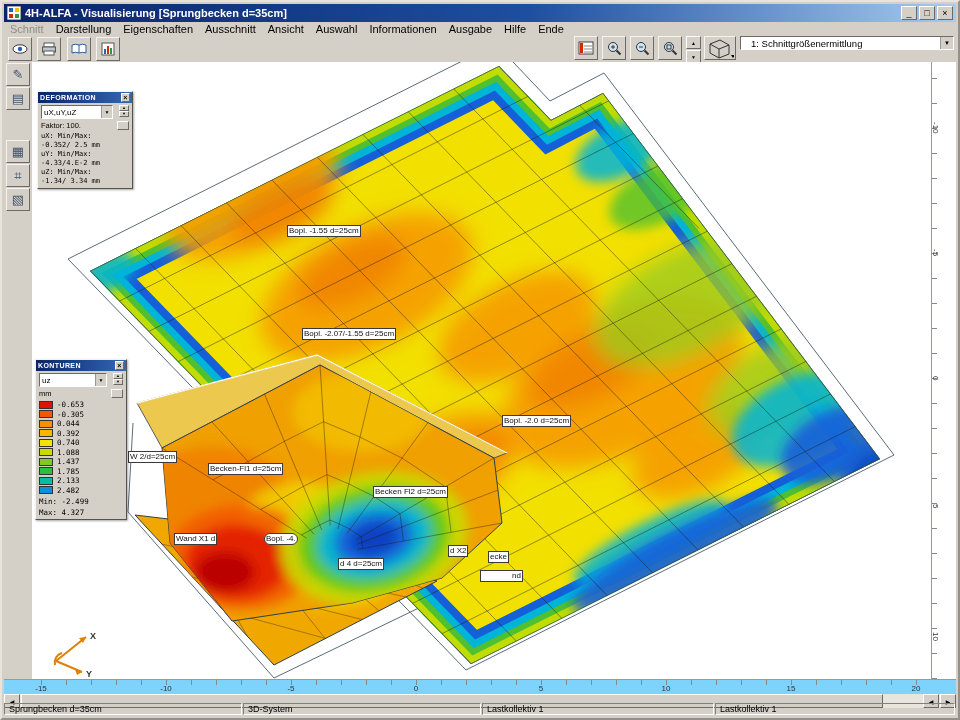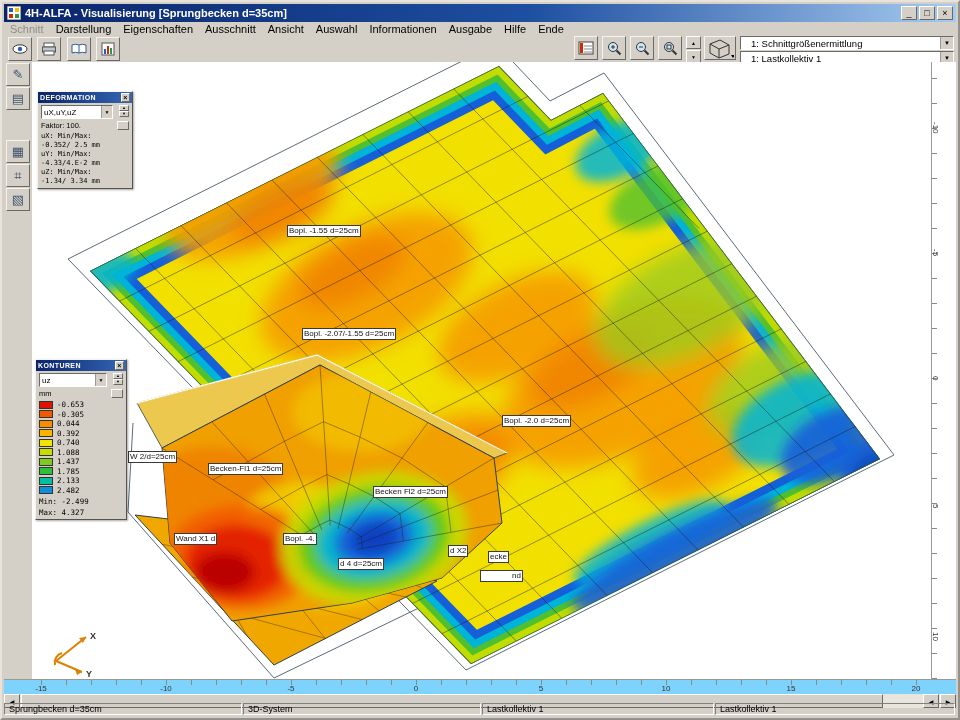--- a/index.html
+++ b/index.html
@@ -191,24 +191,20 @@
         </span>
       <span class="tbtn" style="width:32px;">
         <svg width="28" height="22">
           <path d="M4 7 L14 3 L23 8 L13 12 Z M4 7 L4 16 L13 21 L13 12 M13 21 L23 17 L23 8" fill="none" stroke="#333"></path>
           <path d="M25 18 l4 0 l-2 3 z" fill="#000"></path>
         </svg>
       </span>
       <span class="tb-combos">
         <span class="tb-combo">
           <span>1: Schnittgrößenermittlung</span>
-          <span class="dd">▼</span>
-        </span>
-        <span class="tb-combo">
-          <span>1: Lastkollektiv 1</span>
           <span class="dd">▼</span>
         </span>
       </span>
     </span>
   </div>
 
   <div class="main">
     <div class="left-tools">
       <div class="ltbtn">
           <span class="icon-glyph">✎</span>
@@ -359,21 +355,21 @@
 
       
       <div id="model-labels">
           <div class="mlabel" style="left: 255px; top: 163px;">Bopl. -1.55 d=25cm</div>
           <div class="mlabel" style="left: 270px; top: 266px;">Bopl. -2.07/-1.55 d=25cm</div>
           <div class="mlabel" style="left: 470px; top: 353px;">Bopl. -2.0 d=25cm</div>
           <div class="mlabel" style="left: 96px; top: 389px;">W 2/d=25cm</div>
           <div class="mlabel" style="left: 176px; top: 401px;">Becken-Fl1 d=25cm</div>
           <div class="mlabel" style="left: 341px; top: 424px;">Becken Fl2 d=25cm</div>
           <div class="mlabel" style="left: 142px; top: 471px;">Wand X1 d</div>
-          <div class="mlabel" style="left: 251px; top: 471px;">Bopl. -4.</div>
+          <div class="mlabel" style="left: 232px; top: 471px; border-radius: 6px;">Bopl. -4.</div>
           <div class="mlabel" style="left: 306px; top: 496px;">d 4 d=25cm</div>
           <div class="mlabel" style="left: 416px; top: 483px;">d X2</div>
           <div class="mlabel" style="left: 456px; top: 489px;">ecke</div>
           <div class="mlabel" style="left: 448px; top: 508px; padding-left: 31px;">nd</div>
         </div>
 
       
       <svg class="triad" width="70" height="52">
         <path d="M20,28 A10,10 0 0 0 13,40" fill="none" stroke="#e08000" stroke-width="2"></path>
         <line x1="14" y1="36" x2="44" y2="12" stroke="#e08000" stroke-width="2"></line>

